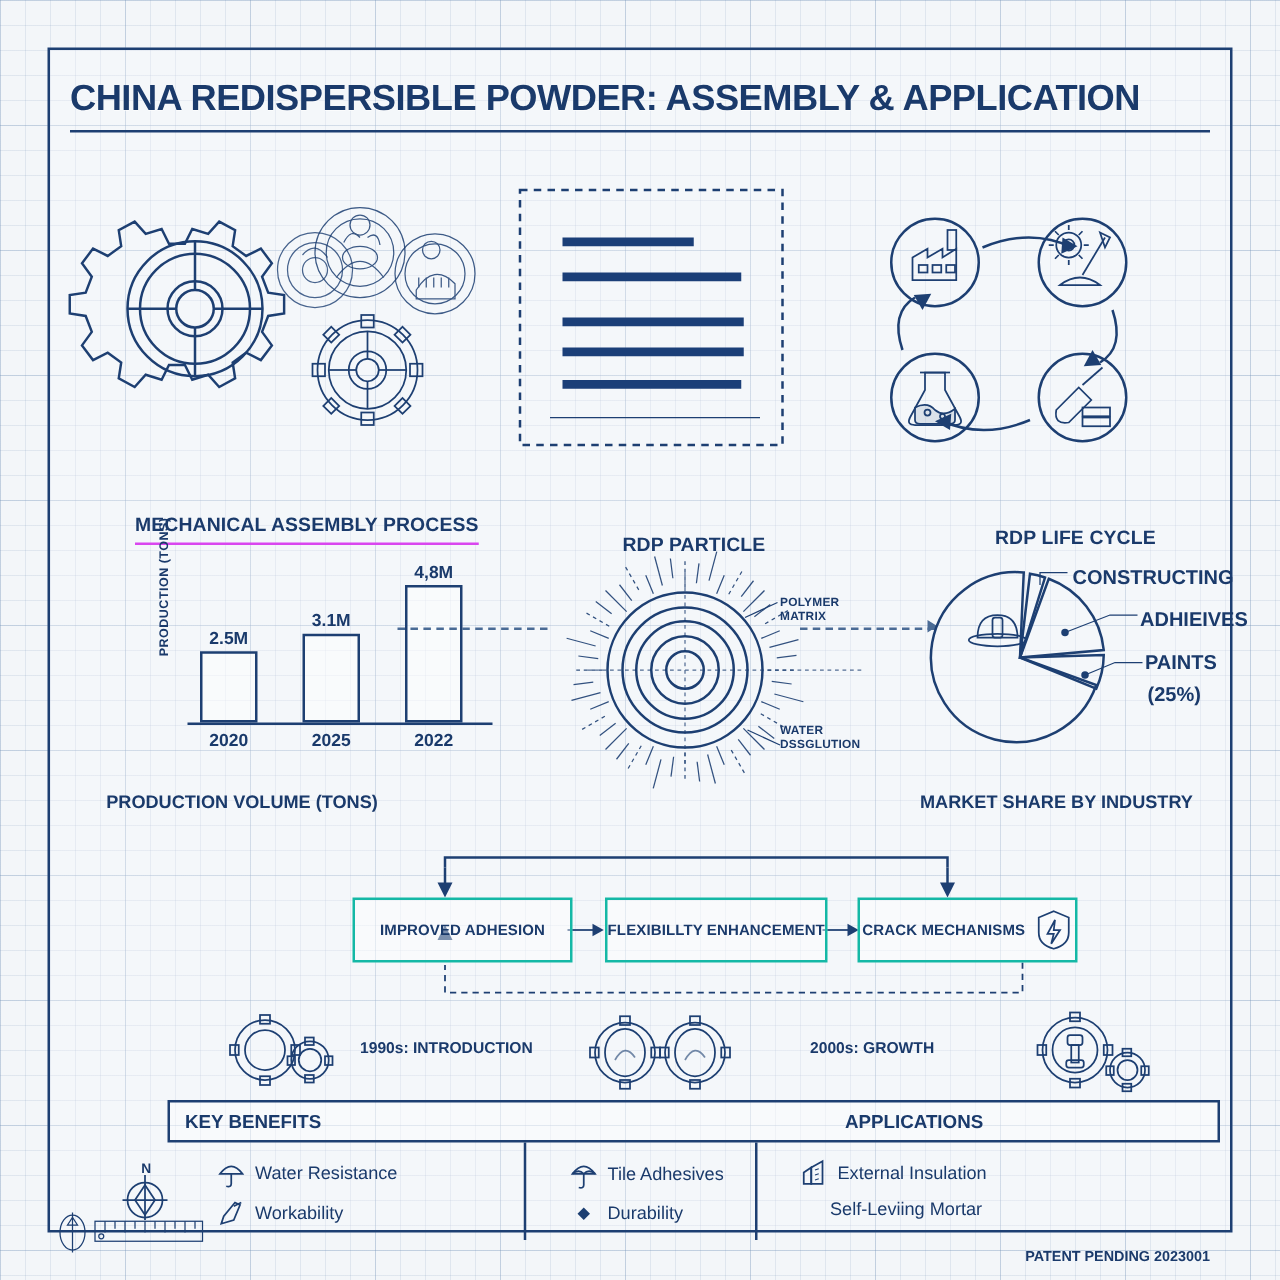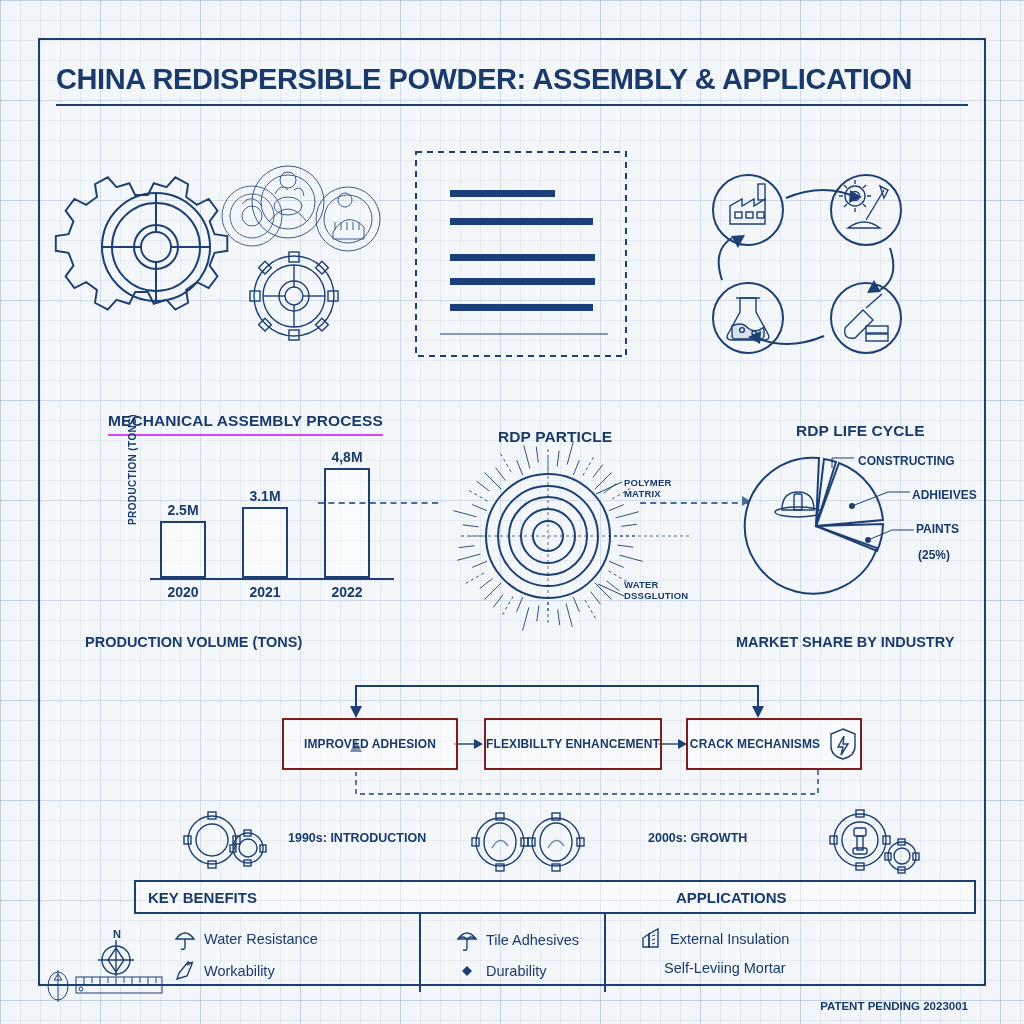--- a/index.html
+++ b/index.html
@@ -84,30 +84,30 @@
   #p-title { position: absolute; left: 68px; top: 0; }
   .p-label {
     position: absolute; font-size: 9.5px; font-weight: bold;
     color: #1a3a6b; line-height: 1.15; letter-spacing: 0.2px;
   }
 
   
   #pie { left: 700px; top: 382px; width: 270px; height: 200px; }
   #pie-title { position: absolute; left: 56px; top: 0; }
   .pie-label {
-    position: absolute; font-size: 12px; font-weight: bold;
+    position: absolute; font-size: 16px; font-weight: bold;
     color: #1a3a6b; white-space: nowrap;
   }
 
   
   #flow { left: 232px; top: 616px; width: 600px; height: 118px; }
   #flow-title { position: absolute; left: 178px; top: 0; }
   .flowbox {
     position: absolute; top: 62px; height: 52px;
-    border: 2px solid #7f1d1d; background: rgba(255,255,255,0.42);
+    border: 2px solid #14b8a6; background: rgba(255,255,255,0.42);
     display: flex; align-items: center; justify-content: center;
   }
   .flowbox span {
     font-size: 12px; font-weight: bold; color: #1a3a6b;
     letter-spacing: 0.1px; white-space: nowrap;
   }
 
   
   #timeline { left: 140px; top: 768px; width: 760px; height: 70px; }
   .tl-text {
@@ -289,21 +289,21 @@
         <div class="bar-rect" style="height:71px;"></div>
       </div>
       <div class="bar-slot" style="left:174px;text-align:center;">
         <div class="bar-val">4,8M</div>
         <div class="bar-rect" style="height:110px;"></div>
       </div>
     </div>
     <div id="bc-axis"></div>
 
     <div class="bar-tick" style="left:47px;">2020</div>
-    <div class="bar-tick" style="left:129px;">2021</div>
+    <div class="bar-tick" style="left:129px;">2025</div>
     <div class="bar-tick" style="left:211px;">2022</div>
   </div>
 
   <div class="abs" style="left:278px; top:462px; width:120px; height:2px;
               border-top:2px dashed #4a6b95;"></div>
 
   <div class="abs" id="particle">
     <div id="p-title" class="sect-head">RDP PARTICLE</div>
 
     <svg width="280" height="190" viewBox="0 0 280 190" style="position:absolute;left:0;top:18px;">

